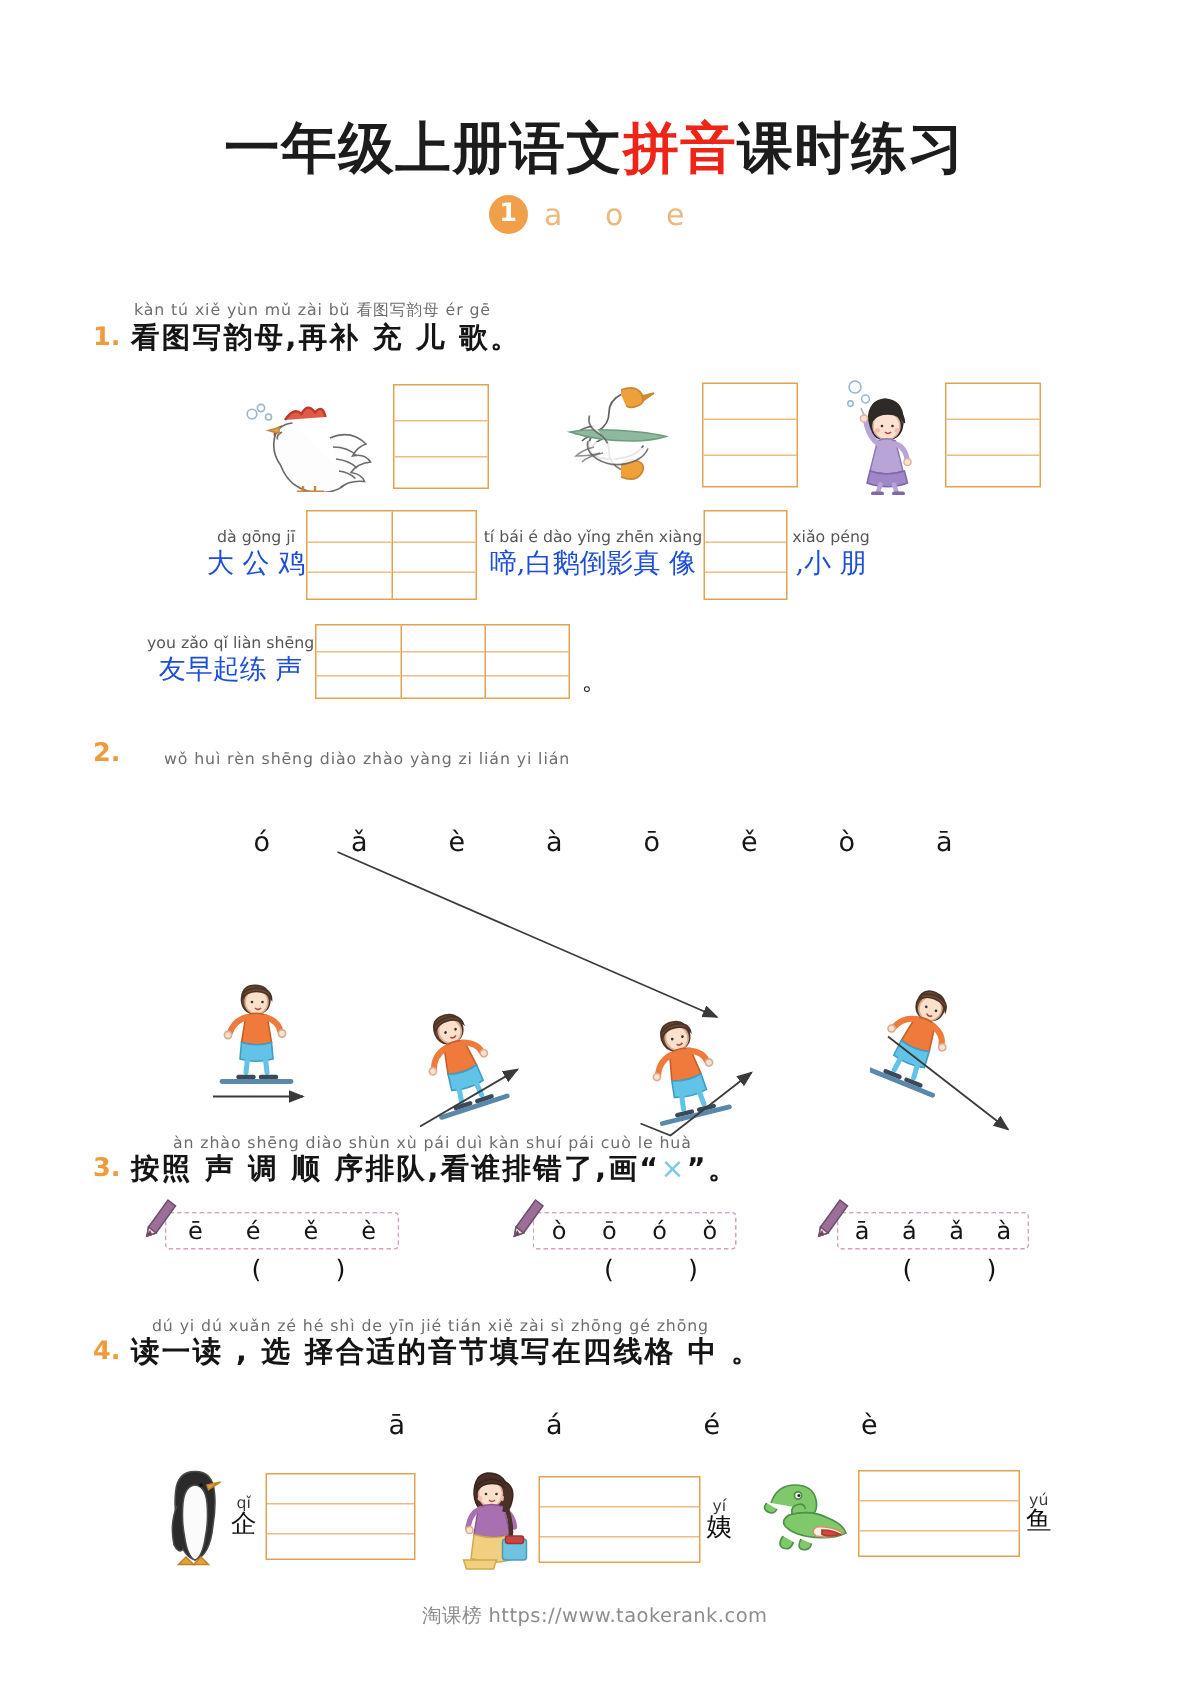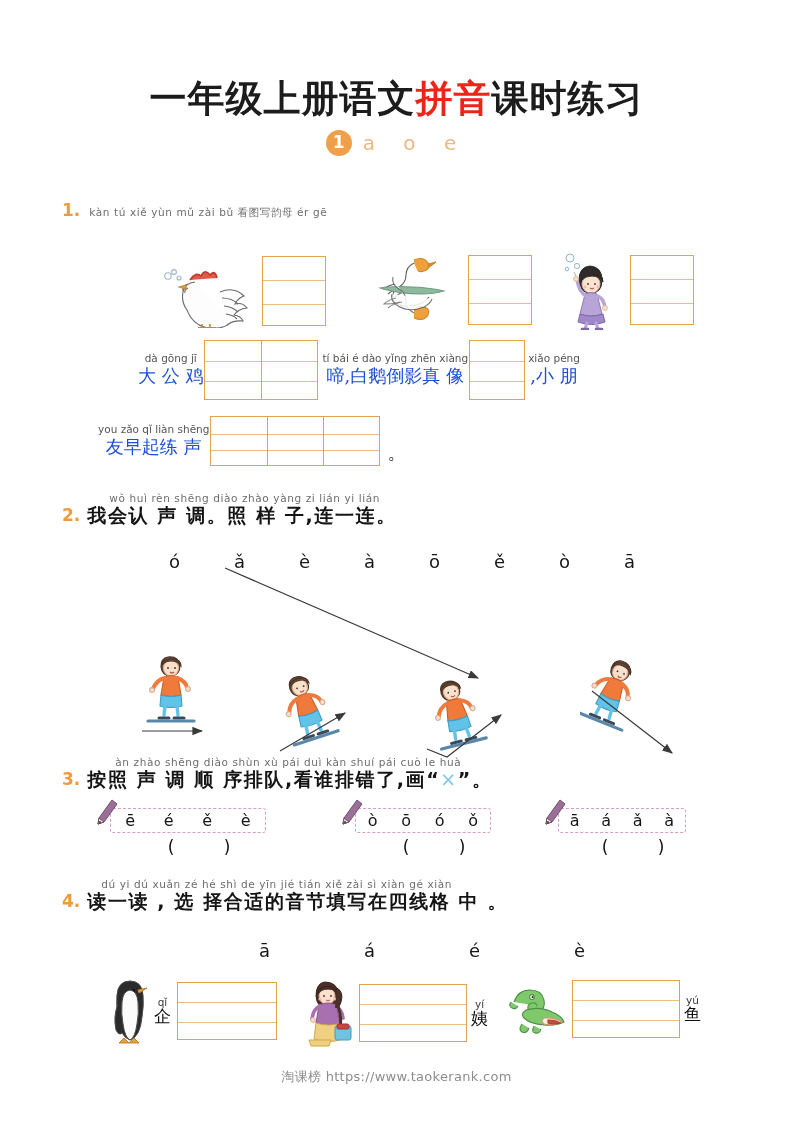--- a/index.html
+++ b/index.html
@@ -242,20 +242,21 @@
     <div class="unit-row">
       <div class="unit-badge">1</div>
       <div class="unit-letters">a o e</div>
     </div>
   </div>
 
   <div class="qhead" style="top:200px; left:62px;">
     <div class="qnum">1.</div>
     <div class="qtext-block">
       <div class="qpinyin">kàn tú  xiě yùn mǔ    zài bǔ 看图写韵母 ér  gē</div>
+      <div class="qtext">看图写韵母,再补 充 儿 歌。</div>
     </div>
   </div>
 
   <div class="picrow" style="top:250px; left:0; width:793px; height:82px;">
 
     <div class="pic-unit" style="left:160px; top:4px;">
       <svg width="90" height="74" viewBox="0 0 90 74">
         <g fill="none" stroke="#6b6b6b" stroke-width="1.1">
           <circle cx="8" cy="22" r="3.2" stroke="#9bb7c9"></circle>
           <circle cx="14" cy="18" r="2.4" stroke="#9bb7c9"></circle>
@@ -391,21 +392,20 @@
         <div class="hline" style="top:33.3px;"></div>
       </div>
     </div>
     <div class="sent-punc" style="margin-left:7px;">。</div>
   </div>
 
   <div class="qhead" style="top:492px; left:62px;">
     <div class="qnum">2.</div>
     <div class="qtext-block">
       <div class="qpinyin" style="margin-left:22px;">wǒ  huì  rèn shēng diào     zhào yàng  zi    lián  yi  lián</div>
-      <div class="qtext">我会认 声 调。照 样 子,连一连。</div>
     </div>
   </div>
 
   <div class="tone-row" style="top:551px; left:142px; width:520px;">
     <div class="tone-item" style="width:65px;">ó</div>
     <div class="tone-item" style="width:65px;">ǎ</div>
     <div class="tone-item" style="width:65px;">è</div>
     <div class="tone-item" style="width:65px;">à</div>
     <div class="tone-item" style="width:65px;">ō</div>
     <div class="tone-item" style="width:65px;">ě</div>
@@ -570,21 +570,21 @@
         <span>ǎ</span>
         <span>à</span>
       </div>
       <div class="paren" style="margin-left:10px; width:128px;">(      )</div>
     </div>
   </div>
 
   <div class="qhead" style="top:878px; left:62px;">
     <div class="qnum">4.</div>
     <div class="qtext-block">
-      <div class="qpinyin" style="margin-left:14px;">dú  yi  dú   xuǎn zé  hé  shì  de  yīn  jié  tián xiě zài  sì  xiàn gé  xiàn</div>
+      <div class="qpinyin" style="margin-left:14px;">dú  yi  dú   xuǎn zé  hé  shì  de  yīn  jié  tián xiě zài  sì  zhōng gé  zhōng</div>
       <div class="qtext">读一读 , 选 择合适的音节填写在四线格 中 。</div>
     </div>
   </div>
 
   <div class="opt-row" style="top:940px; left:212px; width:420px;">
     <div class="opt-item" style="width:105px;">ā</div>
     <div class="opt-item" style="width:105px;">á</div>
     <div class="opt-item" style="width:105px;">é</div>
     <div class="opt-item" style="width:105px;">è</div>
   </div>

